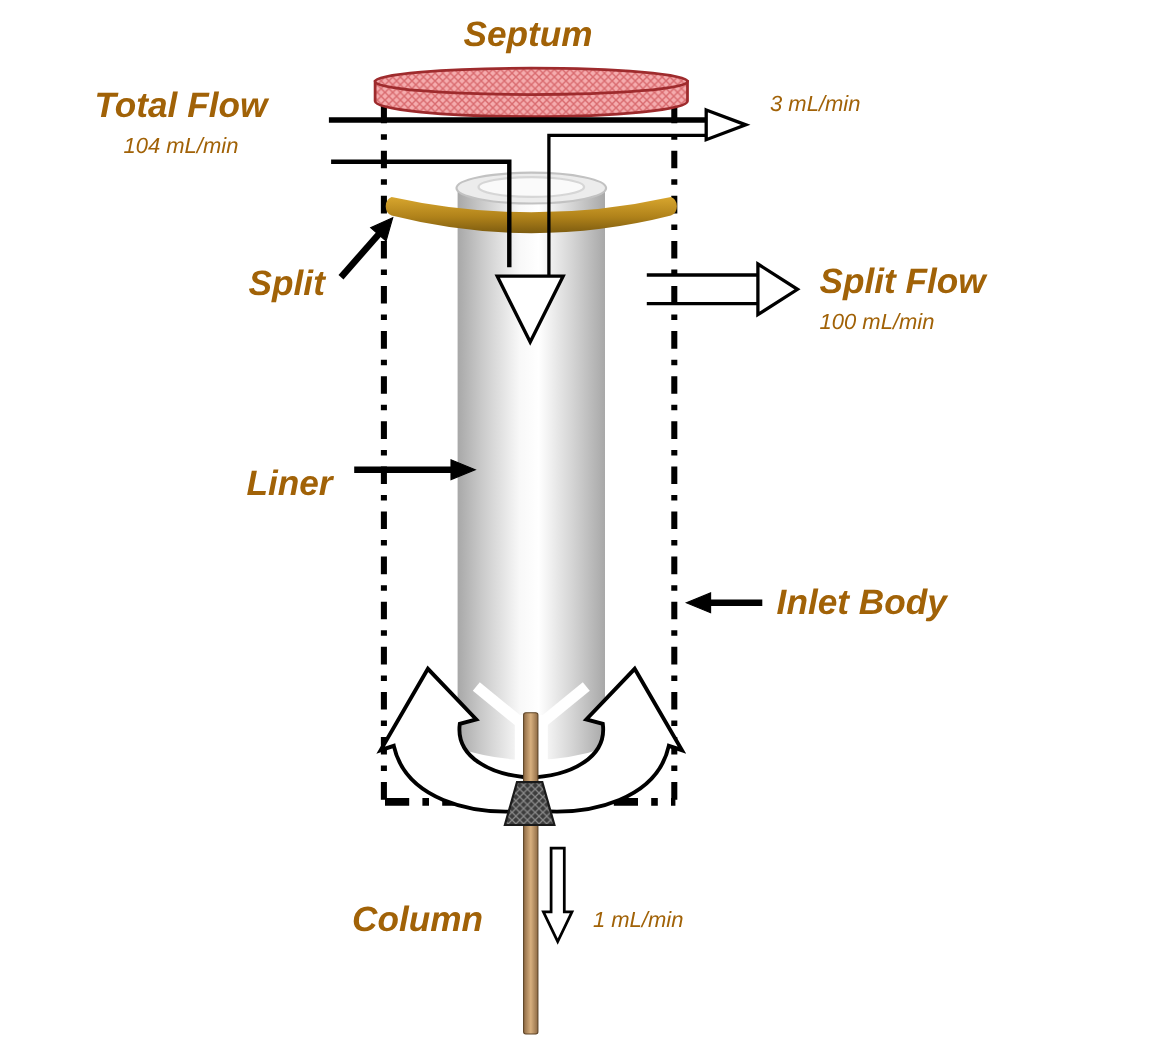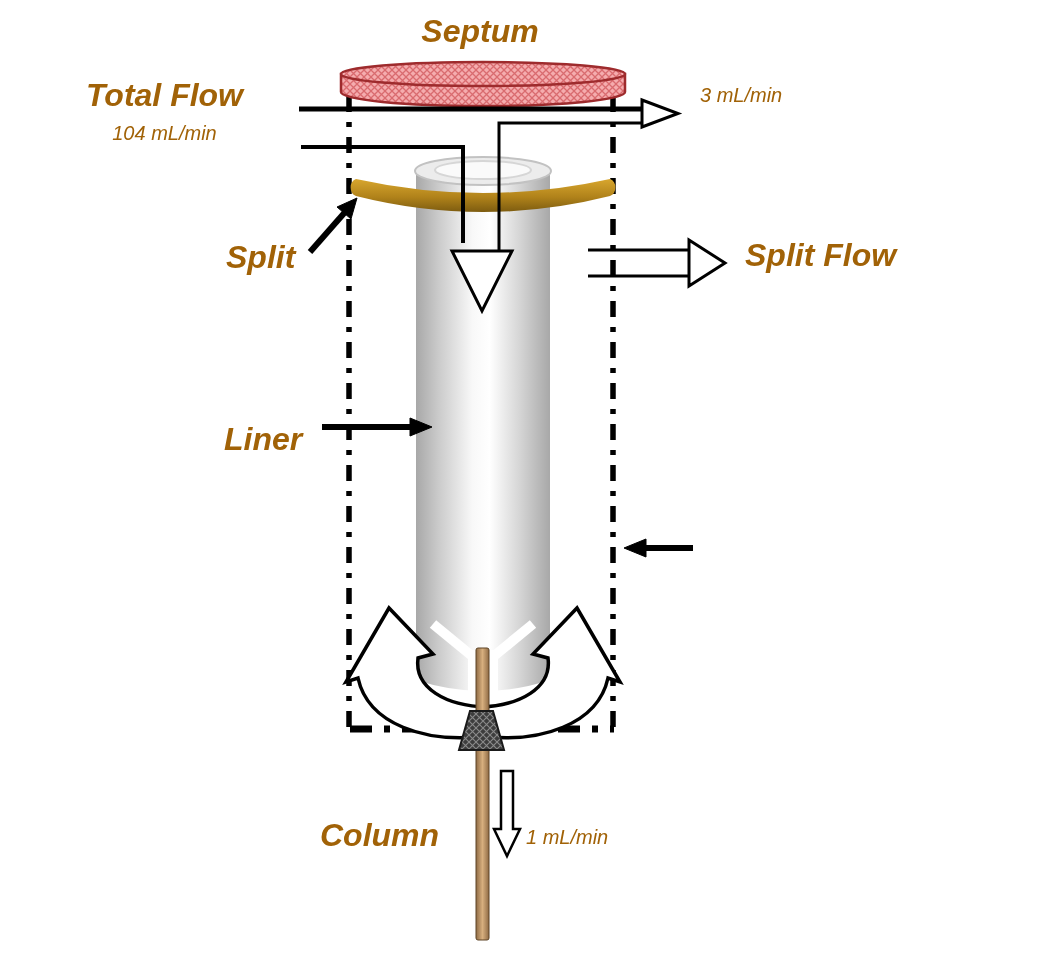--- a/index.html
+++ b/index.html
@@ -111,32 +111,36 @@
     <span class="b">Total Flow</span>
     <span class="r">104 mL/min</span>
   </div>
 
   <div class="lbl" style="left:700px;top:76px;">
     <span class="r">3 mL/min</span>
   </div>
 
   <div class="lbl" style="left:745px;top:236px;">
     <span class="b">Split Flow</span>
+    <span class="r">100 mL/min</span>
   </div>
 
   <div class="lbl" style="left:226px;top:238px;">
     <span class="b">Split</span>
   </div>
 
   <div class="lbl" style="left:224px;top:420px;">
     <span class="b">Liner</span>
   </div>
 
+  <div class="lbl" style="left:706px;top:528px;">
+    <span class="b">Inlet Body</span>
+  </div>
 
   <div class="lbl" style="left:320px;top:816px;">
     <span class="b">Column</span>
   </div>
 
-  <div class="lbl" style="left:526px;top:818px;">
+  <div class="lbl" style="left:539px;top:818px;">
     <span class="r">1 mL/min</span>
   </div>
 
 </div>
 
 </body></html>

